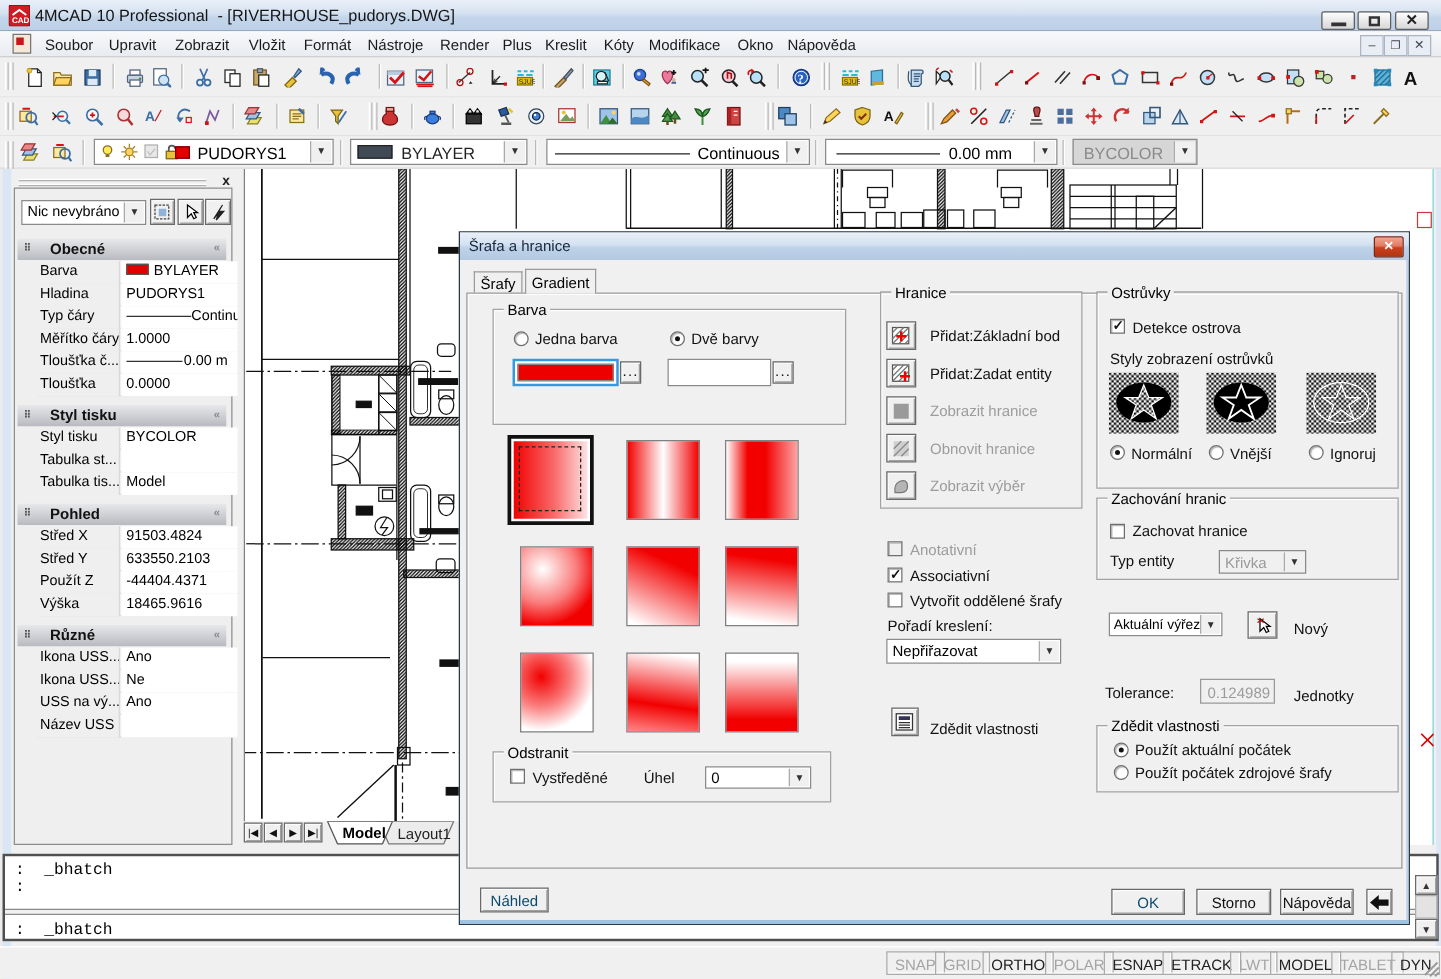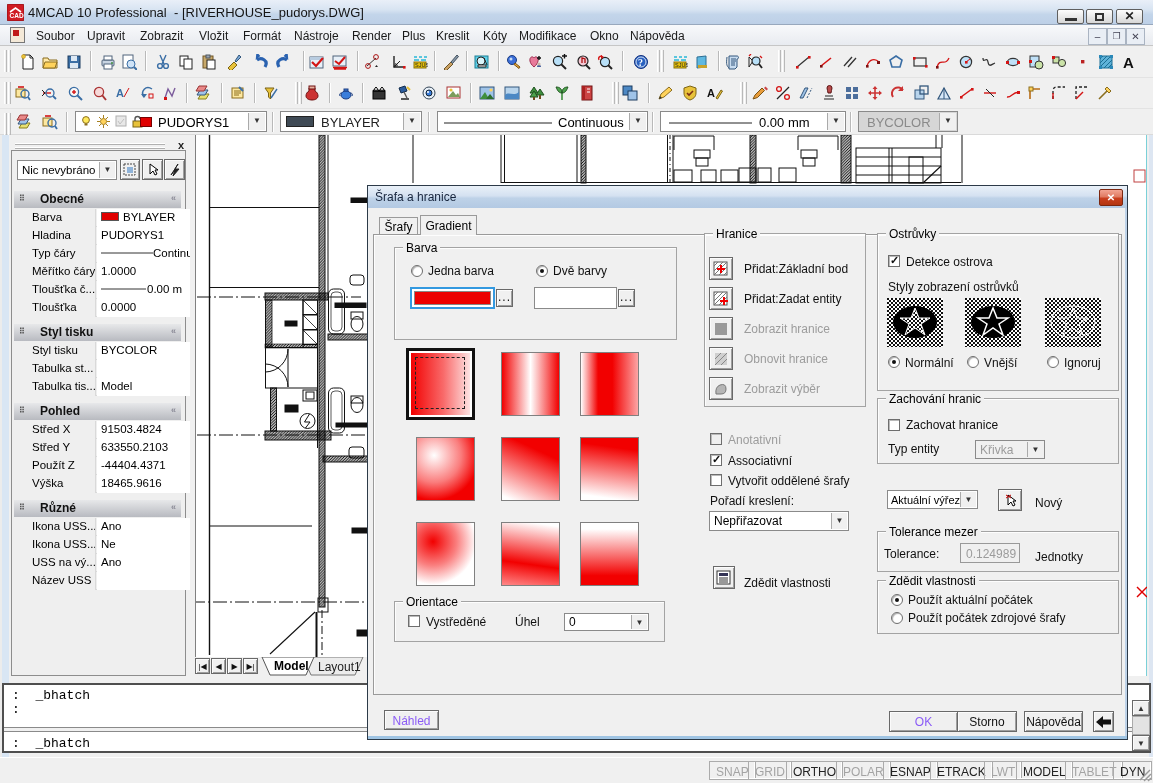--- a/index.html
+++ b/index.html
@@ -33,21 +33,21 @@
 .prow .lab{position:absolute;left:0;top:0;width:66px;height:18px;background:#efefef;border-right:1px solid #d9d9d9;padding:2px 0 0 2px;overflow:hidden;white-space:nowrap}
 .prow .val{position:absolute;left:67px;top:0;right:0;height:18px;background:#fff;padding:2px 0 0 4px;overflow:hidden;white-space:nowrap}
 
 #dlg{left:367px;top:185px;width:761px;height:555px;background:#f0f0f0;border:1px solid #2c3a48;box-shadow:inset -2px -2px 0 #bdd2e8;z-index:20}
 #dlgtitle{position:absolute;left:0;top:0;width:759px;height:22px;background:linear-gradient(180deg,#e9f0f8 0%,#d4e1f1 45%,#bed2e8 55%,#b3c9e3 100%)}
 #dlgtitle span{position:absolute;left:7px;top:4px;font-size:12px;color:#17253d}
 #dlgclose{position:absolute;right:4px;top:3px;width:24px;height:17px;background:linear-gradient(180deg,#f2a492 0%,#e07b62 45%,#c93f1e 55%,#b33611 100%);border:1px solid #7c2710;border-radius:2px;color:#fff;text-align:center;line-height:15px;font-size:10px;font-weight:bold}
 .gbox{position:absolute;border:1px solid #a3a3a3;box-shadow:1px 1px 0 #fdfdfd inset}
 .gbox>span{position:absolute;left:8px;top:-7px;background:#f0f0f0;padding:0 3px;font-size:12px}
 .dbtn{position:absolute;background:#f0f0f0;border:1px solid #696969;box-shadow:inset 1px 1px 0 #fbfbfb,inset -1px -1px 0 #9f9f9f;text-align:center;font-size:12px;color:#111}
-.dbtn.dis{color:#8b5cf6}
+.dbtn.dis{color:#0c4a6e}
 .chk{position:absolute;width:12px;height:12px;background:#fff;border:1px solid #6e6e6e;box-shadow:inset 1px 1px 0 #b9b9b9}
 .chk.dis{background:#efefef}
 .chk .m{position:absolute;left:1px;top:-2px;font-size:11px;font-weight:bold;color:#111}
 .radio{position:absolute;width:12px;height:12px;background:#fff;border:1px solid #6e6e6e;border-radius:50%;box-shadow:inset 1px 1px 1px #b0b0b0}
 .radio .d{position:absolute;left:3px;top:3px;width:4px;height:4px;background:#111;border-radius:50%}
 .dlab{position:absolute;font-size:12px;color:#111;white-space:nowrap}
 .dlab.dis{color:#9c9c9c}
 .tile{position:absolute;width:59px;height:64px;border:1px solid #808080}
 
 #cmdwin{left:2px;top:683px;width:1149px;height:70px;background:#fff;border:2px solid #4f4f4f}
@@ -872,21 +872,21 @@
   <div class="tile" style="left:133px;top:166px;background:linear-gradient(90deg,#f20000 0%,#ffffff 50%,#f20000 100%)"></div>
   <div class="tile" style="left:212px;top:166px;background:linear-gradient(90deg,#ffffff 0%,#f20000 30%,#f20000 55%,#fca5a5 100%)"></div>
   <div class="tile" style="left:48px;top:251px;background:radial-gradient(circle at 30% 28%,#ffffff 0%,#fa7d7d 45%,#f20000 75%)"></div>
   <div class="tile" style="left:133px;top:251px;background:linear-gradient(205deg,#f20000 25%,#ffffff 95%)"></div>
   <div class="tile" style="left:212px;top:251px;background:linear-gradient(188deg,#f20000 18%,#ffffff 92%)"></div>
   <div class="tile" style="left:48px;top:336px;background:radial-gradient(circle at 28% 30%,#f20000 0%,#fa8080 40%,#ffffff 72%)"></div>
   <div class="tile" style="left:133px;top:336px;background:linear-gradient(8deg,#f88 0%,#f20000 35%,#ffffff 95%)"></div>
   <div class="tile" style="left:212px;top:336px;background:linear-gradient(0deg,#f20000 15%,#ffffff 90%)"></div>
 
   <div class="gbox" style="left:26px;top:415px;width:271px;height:41px">
-        <span>Orientace</span>
+        <span>Odstranit</span>
       </div>
   <div class="chk" style="left:40px;top:429px"></div>
       <span class="dlab" style="left:58px;top:429px">Vystředěné</span>
   <span class="dlab" style="left:147px;top:429px">Úhel</span>
   <div class="combo" style="left:196px;top:427px;width:85px;height:18px">
         <span style="position:absolute;left:4px;top:1px">0</span>
         <div class="cbtn">▼</div>
       </div>
 
   <div class="gbox" style="left:336px;top:47px;width:162px;height:174px">
@@ -992,39 +992,36 @@
   <div class="combo" style="left:519px;top:304px;width:91px;height:19px;font-size:11px">
         <span style="position:absolute;left:3px;top:3px">Aktuální výřez</span>
         <div class="cbtn">▼</div>
       </div>
   <div class="dbtn" style="left:630px;top:303px;width:24px;height:22px"><svg width="15" height="15" style="margin-top:3px">
           <path d="M5 2 L5 12 L8 9 L10 13 L12 12 L10 8 L13 8 Z" fill="#fff" stroke="#000"></path>
           <path d="M3 2 L8 5 M8 2 L3 5" stroke="#c00"></path>
         </svg></div>
   <span class="dlab" style="left:667px;top:310px">Nový</span>
 
-  <div class="gbox" style="left:509px;top:345px;width:242px;height:41px">
-        <span>Tolerance mezer</span>
-      </div>
   <span class="dlab" style="left:516px;top:361px">Tolerance:</span>
   <div style="position:absolute;left:592px;top:357px;width:60px;height:20px;background:#f0f0f0;border:1px solid #999;color:#9b9b9b;font-size:12px;padding:3px 0 0 5px">0.124989</div>
   <span class="dlab" style="left:667px;top:364px">Jednotky</span>
 
   <div class="gbox" style="left:509px;top:394px;width:242px;height:54px">
         <span>Zdědit vlastnosti</span>
       </div>
   <div class="radio" style="left:523px;top:408px">
         <span class="d"></span>
       </div>
       <span class="dlab" style="left:540px;top:407px">Použít aktuální počátek</span>
   <div class="radio" style="left:523px;top:426px"></div>
       <span class="dlab" style="left:540px;top:425px">Použít počátek zdrojové šrafy</span>
 
   <div class="dbtn dis" style="left:16px;top:524px;width:55px;height:20px;padding-top:3px">Náhled</div>
-  <div class="dbtn dis" style="left:521px;top:525px;width:69px;height:21px;padding-top:3px">OK</div>
+  <div class="dbtn dis" style="left:521px;top:525px;width:59px;height:21px;padding-top:3px">OK</div>
   <div class="dbtn" style="left:589px;top:525px;width:60px;height:21px;padding-top:3px">Storno</div>
   <div class="dbtn" style="left:656px;top:525px;width:59px;height:21px;padding-top:3px">Nápověda</div>
   <div class="dbtn" style="left:725px;top:525px;width:21px;height:21px"><svg width="15" height="12" style="margin-top:4px">
           <path d="M0 6 L7 0 L7 3.5 L15 3.5 L15 8.5 L7 8.5 L7 12 Z" fill="#111"></path>
         </svg></div>
   <div style="position:absolute;left:0;bottom:0;width:759px;height:3px;background:#9fc4e3"></div>
 </div>
 
 <div class="abs" id="cmdwin">
   <div class="cmdtxt" style="top:3px">:&nbsp; _bhatch</div>

